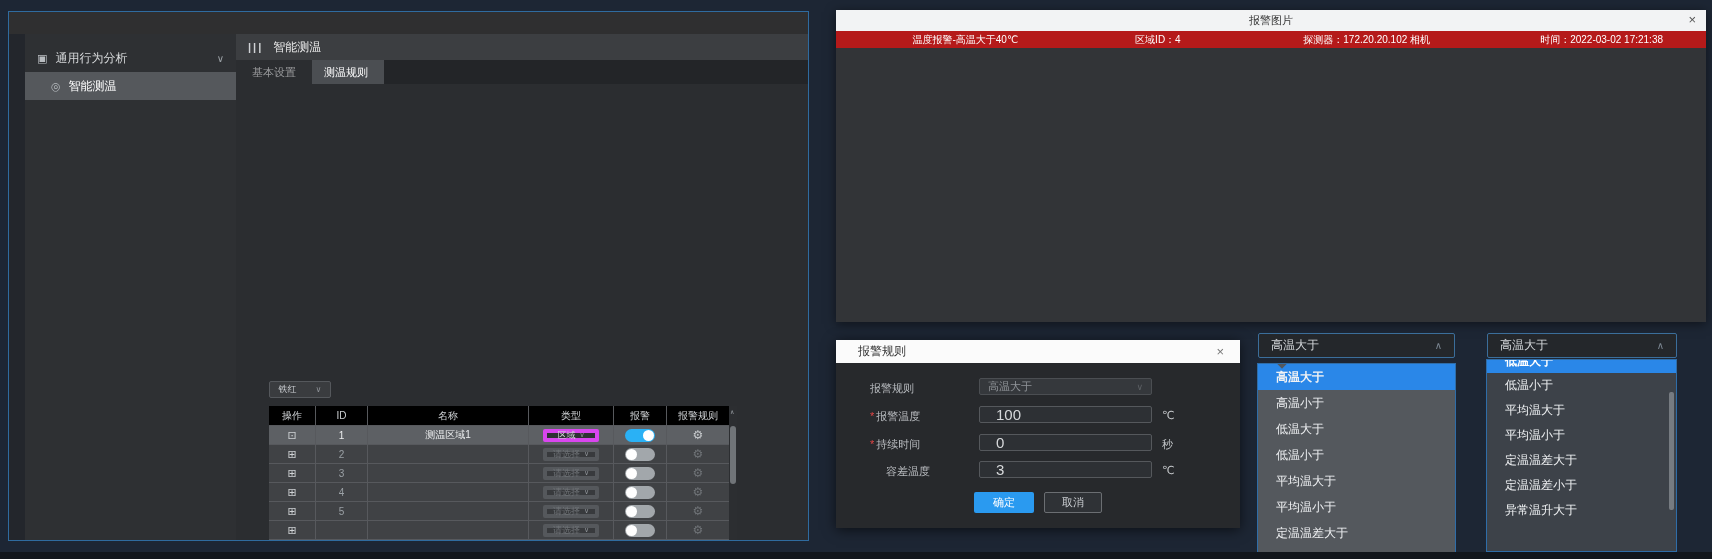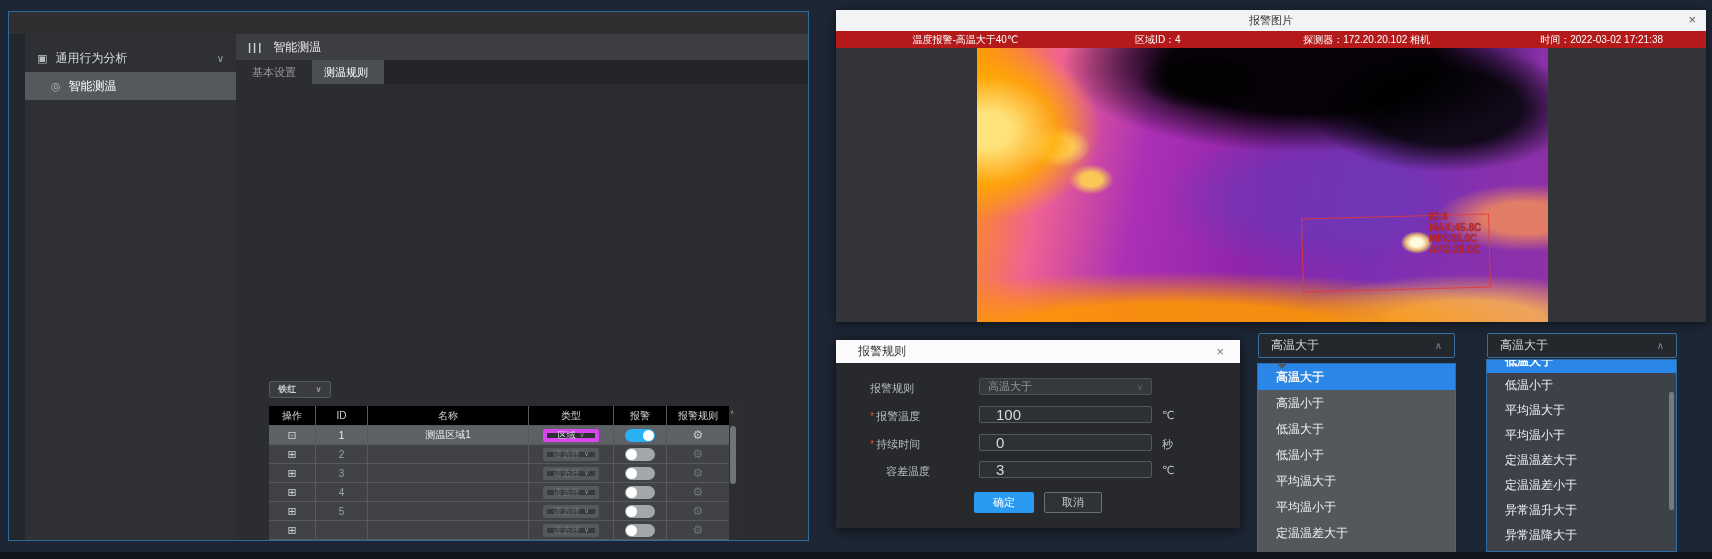--- a/index.html
+++ b/index.html
@@ -34,21 +34,21 @@
       radial-gradient(ellipse 200px 26px at 52% 46%, rgba(255,140,0,.6) 25%, rgba(255,140,0,0) 70%),
       radial-gradient(ellipse 90px 16px at 78% 52%, rgba(255,150,50,.5) 30%, rgba(255,150,50,0) 75%),
       radial-gradient(ellipse 260px 40px at 45% 79%, rgba(63,43,150,.55) 35%, rgba(63,43,150,0) 75%),
       radial-gradient(ellipse 150px 28px at 85% 68%, rgba(81,39,155,.5) 35%, rgba(81,39,155,0) 75%),
       radial-gradient(ellipse 180px 60px at 5% 100%, rgba(255,111,0,.9) 30%, rgba(255,111,0,0) 75%),
       radial-gradient(ellipse 320px 50px at 78% 100%, rgba(255,143,0,.8) 35%, rgba(255,143,0,0) 80%),
       linear-gradient(180deg,#e321d6 0%,#cd24cf 28%,#b922cb 48%,#a825c8 65%,#a727bd 82%,#c22a9e 100%); }
   #temp-overlay { left:115px; top:3px; color:#6fdc3c; font-size:11px; font-weight:bold; text-shadow:0 0 2px #063; }
   #person { left:100px; top:158px; width:15px; height:44px; background:#150429; border-radius:45% 45% 40% 40%; box-shadow:0 0 10px 4px rgba(255,205,255,.5); }
 
-  #palette-btn { left:33px; top:347px; width:62px; height:17px; background:#3a3c3f; border:1px solid #55585c; border-radius:2px; display:flex; align-items:center; justify-content:center; gap:19px; color:#c9ccd0; font-size:9px;font-weight:bold; }
+  #palette-btn { left:33px; top:347px; width:62px; height:17px; background:#3a3c3f; border:1px solid #55585c; border-radius:2px; display:flex; align-items:center; justify-content:center; gap:19px; color:#c9ccd0; font-size:9px; }
   #palette-btn .chev { color:#8e9297; font-size:8px; }
 
   
   #rule-table { left:33px; top:372px; width:468px; height:134px; overflow:hidden; background:#3a3c3f; }
   .trow { display:flex; height:19px; background:#404245; border-bottom:1px solid #57595d; }
   .trow.thead { height:20px; background:#000000; }
   .trow.selected { background:#5d6064; }
   .cell { display:flex; align-items:center; justify-content:center; border-right:1px solid #57595d; font-size:10px; color:#9aa0a5; overflow:hidden; }
   .thead .cell { color:#cdd0d3; }
   .c-op{width:47px;} .c-id{width:52px;} .c-name{width:161px;} .c-type{width:85px;} .c-alarm{width:53px;} .c-rule{width:62px; border-right:none;}
@@ -302,29 +302,20 @@
     <div id="img-title" class="abs">
       <span>报警图片</span>
       <span id="img-close">×</span>
     </div>
     <div id="red-bar" class="abs">
       <span class="rb1">温度报警-高温大于40℃</span>
       <span class="rb2">区域ID：4</span>
       <span class="rb3">探测器：172.20.20.102 相机</span>
       <span class="rb4">时间：2022-03-02 17:21:38</span>
     </div>
-    <div id="thermal2" class="abs">
-      <div id="roi-rect" class="abs"></div>
-      <div id="roi-text" class="abs">
-        <div>ID:4</div>
-        <div>MAX:45.8C</div>
-        <div>MIN:25.0C</div>
-        <div>AVG:28.0C</div>
-      </div>
-    </div>
   </div>
 
   <div id="rule-dialog" class="abs">
     <div id="rd-title" class="abs">
       <span>报警规则</span>
       <span id="rd-close">×</span>
     </div>
 
     <div class="form-label" style="top:41px;">
       <span>报警规则</span>
@@ -387,18 +378,17 @@
   <div id="dd2-menu" class="abs">
     <div id="dd2-partial">
         <span>低温大于</span>
       </div>
     <div class="dd-item">低温小于</div>
     <div class="dd-item">平均温大于</div>
     <div class="dd-item">平均温小于</div>
     <div class="dd-item">定温温差大于</div>
     <div class="dd-item">定温温差小于</div>
     <div class="dd-item">异常温升大于</div>
-    <div class="dd-item">异常温降大于</div>
     <div id="dd2-scroll"></div>
   </div>
 
   <div id="bottom-strip" class="abs"></div>
 </div>
 
 </body></html>

